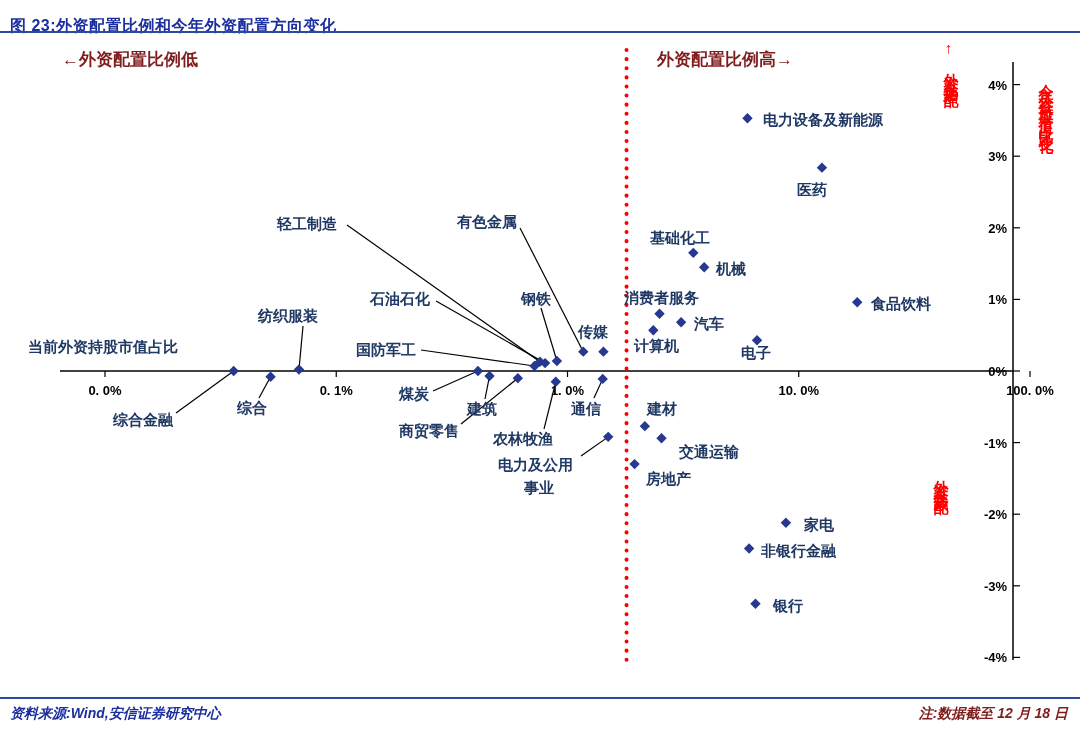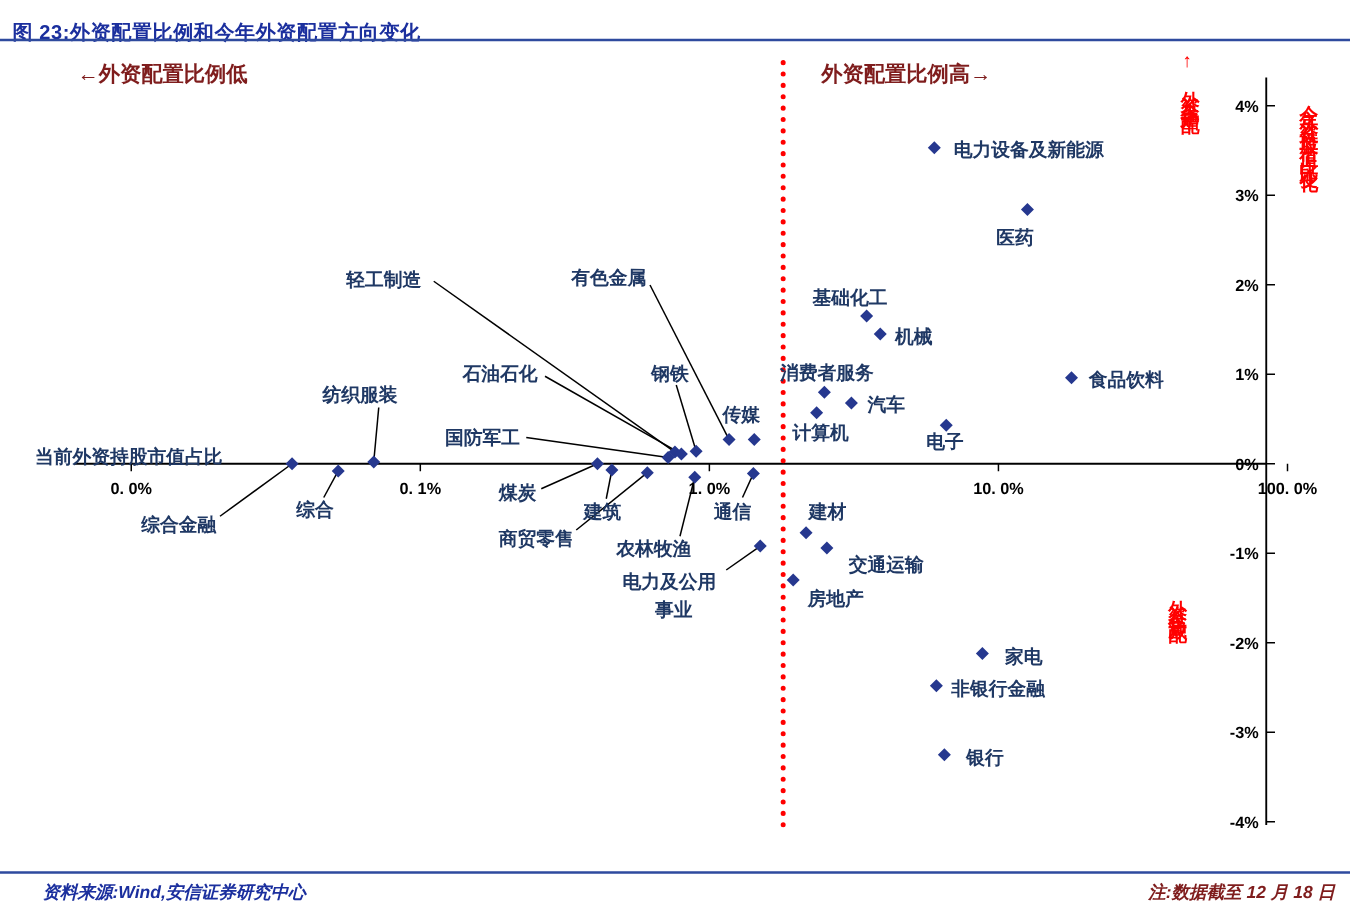--- a/index.html
+++ b/index.html
@@ -7,26 +7,26 @@
     width:1080px;height:731px;position:relative;background:#ffffff;
     font-family:"Liberation Sans",sans-serif;overflow:hidden;
   }
   .abs{position:absolute;}
   #header-title{
     left:10px;top:16px;font-size:16px;font-weight:bold;color:#1b2f9e;
     letter-spacing:0.5px;z-index:5;
   }
   #header-rule{left:0;top:31px;width:1080px;height:2px;background:#2e4a9e;z-index:5;}
   #footer-rule{left:0;top:697px;width:1080px;height:2px;background:#2e4a9e;z-index:5;}
-  #footer-source{left:10px;top:705px;font-size:14px;font-weight:bold;font-style:italic;color:#1b2f9e;z-index:5;margin-left:24px;}
+  #footer-source{left:10px;top:705px;font-size:14px;font-weight:bold;font-style:italic;color:#1b2f9e;z-index:5;}
   #footer-note{right:12px;top:705px;font-size:14px;font-weight:bold;font-style:italic;color:#7f1d1d;z-index:5;}
   .quad-label{font-size:17px;font-weight:bold;color:#7f1d1d;z-index:4;}
   #quad-left{left:62px;top:48px;}
   #quad-right{left:657px;top:48px;}
-  #x-axis-title{left:28px;top:338px;font-size:15px;font-weight:bold;color:#1f3864;z-index:4;margin-top:18px;}
+  #x-axis-title{left:28px;top:338px;font-size:15px;font-weight:bold;color:#1f3864;z-index:4;}
   .vtext{
     writing-mode:vertical-rl;color:#ff0000;font-weight:bold;font-size:15px;
     letter-spacing:4px;z-index:4;
   }
   #red-increase{left:941px;top:42px;}
   #red-decrease{left:931px;top:468px;}
   #y-axis-title{left:1036px;top:72px;letter-spacing:5px;}
   #chart-svg{position:absolute;left:0;top:0;z-index:1;}
   svg text{font-family:"Liberation Sans",sans-serif;}
   .tick{font-size:13px;font-weight:700;fill:#000000;}

